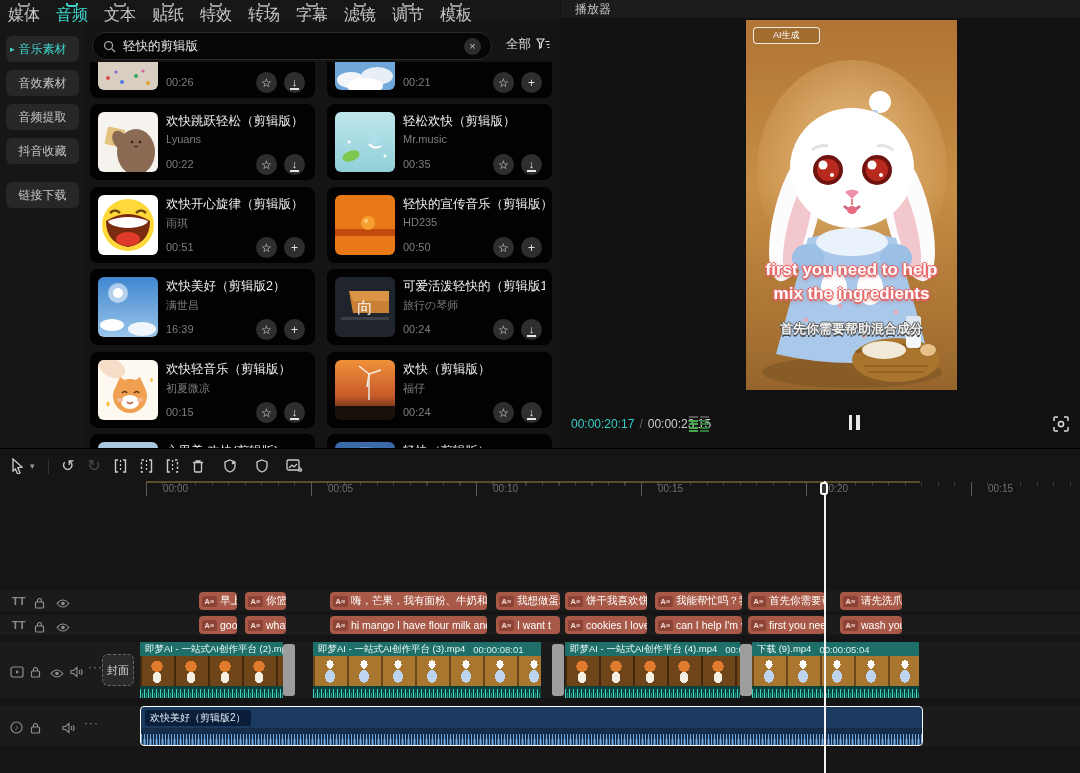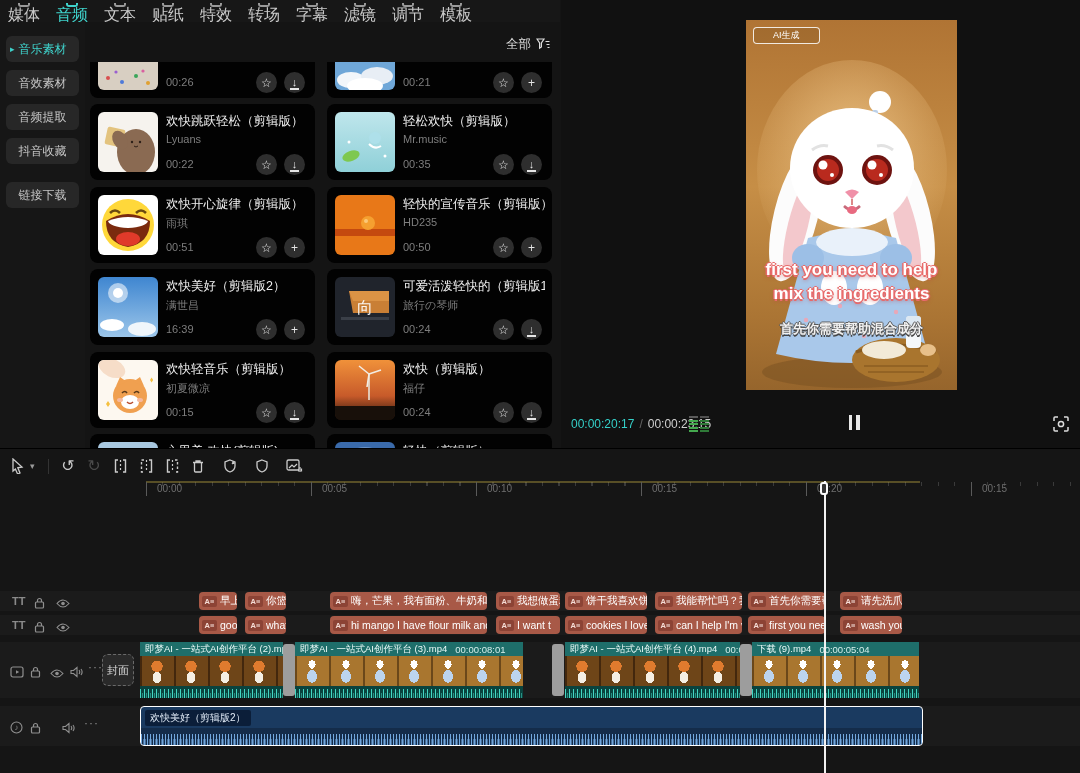--- a/index.html
+++ b/index.html
@@ -71,21 +71,21 @@
   .tool { width:26px; height:24px; display:flex; align-items:center; justify-content:center; color:#c8c8c8; cursor:pointer; }
   .tool.disabled { color:#4a4a4a; }
   .tool .uglyph { font-size:16px; line-height:16px; }
   .tool-sep { width:1px; height:15px; background:#333; margin:0 6px; }
   .chev { font-size:9px; color:#9a9a9a; width:12px; cursor:pointer; }
 
   #ruler { position:absolute; left:0; top:32px; width:1080px; height:16px;
     background-image:repeating-linear-gradient(90deg,#3a3a3a 0 1px,transparent 1px 16.5px);
     background-size:100% 4px; background-position:146px 1px; background-repeat:no-repeat; }
   #preview-line { position:absolute; left:146px; top:0; width:774px; height:2px; background:rgba(170,150,60,.45); }
-  .ruler-mark { position:absolute; top:1px; height:14px; border-left:1px solid #5a5a5a; padding-left:10px; font-size:10px; color:#6f6f6f; line-height:13px; }
+  .ruler-mark { position:absolute; top:1px; height:14px; border-left:1px solid #5a5a5a; padding-left:16px; font-size:10px; color:#6f6f6f; line-height:13px; }
 
   .lane-row { position:absolute; left:0; width:1080px; background:#1b1b1b; }
   .hdr-icon { position:absolute; color:#909090; }
   .tt-glyph { font-size:11px; font-weight:bold; letter-spacing:0; color:#8a8a8a; }
 
   .text-clip { position:absolute; top:1px; height:18px; background:#a85947; border-radius:4px; display:flex; align-items:center; padding:0 3px; gap:3px; overflow:hidden; cursor:pointer; }
   .text-clip .a-chip { flex:0 0 auto; width:15px; height:11px; background:#8c4335; border-radius:2px; color:#f5ddd6; font-size:7.5px; font-weight:bold; display:flex; align-items:center; justify-content:center; }
   .text-clip .tc-label { font-size:10.5px; color:#fff; white-space:nowrap; }
 
   #cover-btn { position:absolute; left:102px; top:205px; width:32px; height:32px; background:#2a2a2a; border:1px dashed #6a6a6a; border-radius:6px; color:#ddd; font-size:11px; display:flex; align-items:center; justify-content:center; cursor:pointer; }
@@ -185,20 +185,28 @@
       <div class="side-item" style="top:116px">
           <span>抖音收藏</span>
         </div>
       <div class="side-item" style="top:160px">
           <span>链接下载</span>
         </div>
     </div>
 
     <div id="music-panel">
       <div id="search-row">
+        <div id="search-pill">
+          <svg class="sicon" viewBox="0 0 14 14">
+              <circle cx="6" cy="6" r="4.3" fill="none" stroke="#a5a5a5" stroke-width="1.4"></circle>
+              <path d="M9.4 9.4L13 13" stroke="#a5a5a5" stroke-width="1.4"></path>
+            </svg>
+          <span class="q">轻快的剪辑版</span>
+          <span id="clear-btn">×</span>
+        </div>
         <div id="filter-all">
           <span class="fa-label">全部</span>
           <svg width="14" height="13" viewBox="0 0 14 13">
               <path d="M1 1h7l-2.6 4v4l-1.8 1.2V5z" fill="none" stroke="#ddd" stroke-width="1.2"></path>
               <path d="M9.5 3.5h4M10.5 6.5h3M11.5 9.5h2" stroke="#ddd" stroke-width="1.2"></path>
             </svg>
         </div>
       </div>
 
       <div id="music-list">
@@ -427,20 +435,23 @@
                 <ellipse cx="30" cy="10" rx="12" ry="5" fill="#6a93c8"></ellipse>
               </svg></div>
           <div class="c-title">轻快（剪辑版）</div>
         </div>
 
       </div>
     </div>
   </div>
 
   <div id="player-panel">
+    <div id="player-header">
+      <span class="ph-title">播放器</span>
+    </div>
     <div id="video-stage">
       <svg width="211" height="370" viewBox="0 0 211 370">
         <defs>
           <linearGradient id="bgv" x1="0" y1="0" x2="0" y2="1">
             <stop offset="0" stop-color="#b07434"></stop>
               <stop offset=".45" stop-color="#c68e46"></stop>
               <stop offset=".8" stop-color="#ab7534"></stop>
               <stop offset="1" stop-color="#96652c"></stop>
           </linearGradient>
           <radialGradient id="glow" cx=".5" cy=".4" r=".6">
@@ -717,21 +728,21 @@
       <span class="hdr-icon" style="left:88px;top:18px;font-size:12px;letter-spacing:1px">···</span>
 
       <div class="video-clip" style="left:140px;width:143px">
         <div class="vc-header">
             <span class="vc-name">即梦AI - 一站式AI创作平台 (2).mp4</span>
             <span class="vc-dur"></span>
           </div>
         <div class="vc-strip strip-cats"></div>
         <div class="vc-wave"></div>
       </div>
-      <div class="video-clip" style="left:295px;width:228px">
+      <div class="video-clip" style="left:313px;width:228px">
         <div class="vc-header">
             <span class="vc-name">即梦AI - 一站式AI创作平台 (3).mp4</span>
             <span class="vc-dur">00:00:08:01</span>
           </div>
         <div class="vc-strip strip-bunny"></div>
         <div class="vc-wave"></div>
       </div>
       <div class="video-clip" style="left:565px;width:175px">
         <div class="vc-header">
             <span class="vc-name">即梦AI - 一站式AI创作平台 (4).mp4</span>

